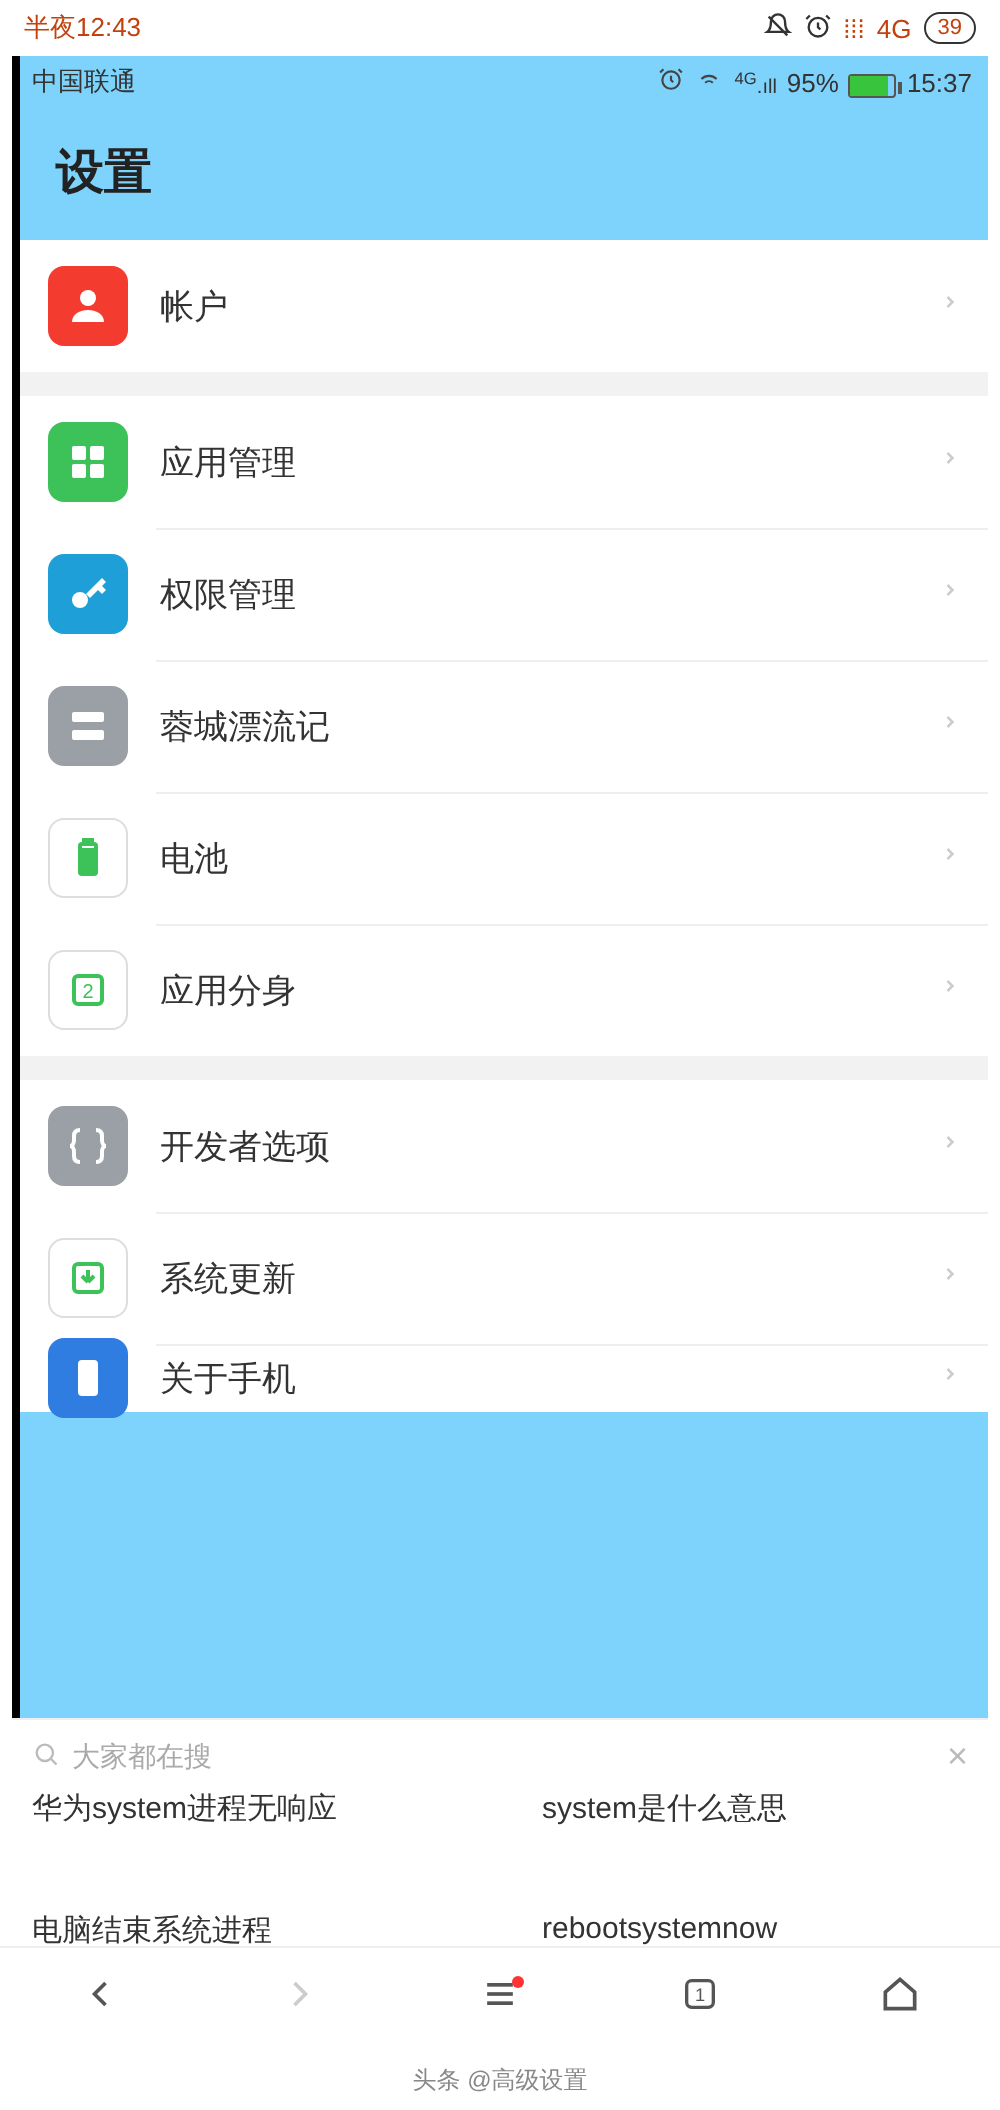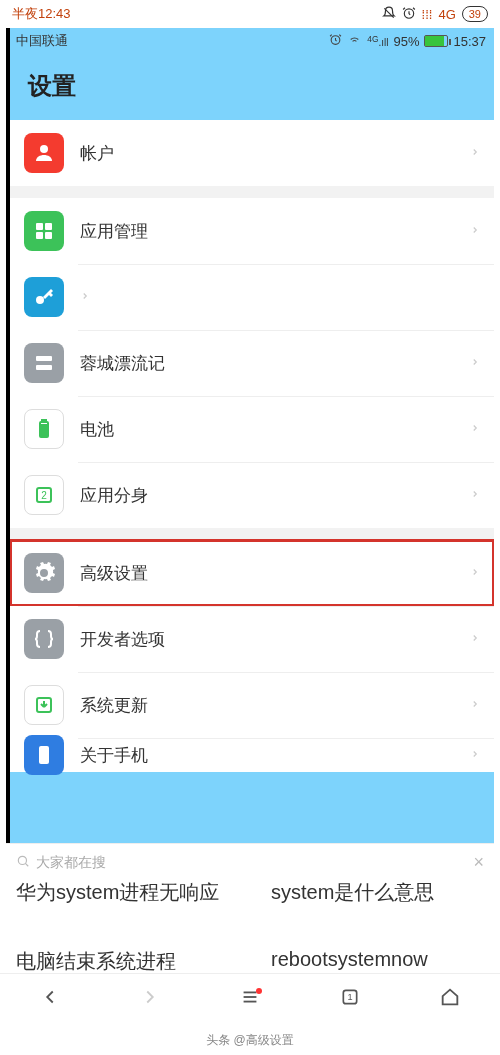--- a/index.html
+++ b/index.html
@@ -36,21 +36,21 @@
     }
     .inner-status {
       height: 26px;
       display: flex;
       justify-content: space-between;
       align-items: center;
       padding: 0 8px 0 6px;
       font-size: 13px;
       color: #333;
     }
-    .inner-status .right { display: flex; gap: 5px; align-items: center; }
+    .inner-status .right { display: flex; gap: 5px; align-items: flex-end; }
     .batt-green {
       display: inline-block; width: 24px; height: 12px; border: 1.5px solid #555;
       border-radius: 2px; position: relative;
     }
     .batt-green::after {
       content:''; position:absolute; right:-4px; top:3px; width:2px; height:6px; background:#555;
     }
     .batt-green i { display:block; height:100%; width:85%; background:#38c43c; }
     .page-title {
       font-size: 24px;
@@ -104,21 +104,21 @@
       padding: 8px 10px 10px;
       border-top: 1px solid #eee;
     }
     .suggest-head {
       display: flex; align-items: center; color: #aaa; font-size: 14px; gap:6px;
       margin-bottom: 6px;
     }
     .suggest-close { margin-left:auto; color:#bbb; font-size:18px; }
     .suggest-grid {
       display: grid; grid-template-columns: 1fr 1fr;
-      font-size: 20px; color: #333; row-gap: 6px; gap: 42px;
+      font-size: 15px; color: #333; row-gap: 6px; gap: 42px;
     }
     
     .browser-bar {
       position: absolute;
       left: 0; right: 0; bottom: 30px;
       height: 52px;
       background: #fff;
       border-top: 1px solid #eee;
       display: flex; justify-content: space-around; align-items: center;
       color: #666;
@@ -209,20 +209,21 @@
             <polyline points="9 18 15 12 9 6"></polyline>
           </svg></div>
       </div>
       <div class="row">
         <div class="icon-box ic-perm">
           <svg viewBox="0 0 24 24" fill="#fff">
             <circle cx="8" cy="15" r="4"></circle>
             <path d="M11 12l8-8 2 2-2 2 2 2-2 2-2-2-4 4z"></path>
           </svg>
         </div>
+        <div class="row-label">权限管理</div>
         <div class="chevron"><svg width="10" height="16" viewBox="0 0 24 24" fill="none" stroke="#ccc" stroke-width="3">
             <polyline points="9 18 15 12 9 6"></polyline>
           </svg></div>
       </div>
       <div class="row">
         <div class="icon-box ic-storage">
           <svg viewBox="0 0 24 24" fill="#fff">
             <rect x="4" y="5" width="16" height="5" rx="1"></rect>
             <rect x="4" y="14" width="16" height="5" rx="1"></rect>
             <circle cx="7" cy="7.5" r="1"></circle>
@@ -253,31 +254,20 @@
             <rect x="5" y="5" width="14" height="14" rx="2"></rect>
             <text x="12" y="16" text-anchor="middle" font-size="10" fill="#3cc259" stroke="none">2</text>
           </svg>
         </div>
         <div class="row-label">应用分身</div>
         <div class="chevron"><svg width="10" height="16" viewBox="0 0 24 24" fill="none" stroke="#ccc" stroke-width="3">
             <polyline points="9 18 15 12 9 6"></polyline>
           </svg></div>
       </div>
       <div class="section-gap"></div>
-      <div class="row highlighted">
-        <div class="icon-box ic-advanced">
-          <svg viewBox="0 0 24 24" fill="#fff">
-            <path d="M12 8a4 4 0 100 8 4 4 0 000-8zm9 4l2 1-1 3-2-1a8 8 0 01-2 2l1 2-3 1-1-2a8 8 0 01-3 0l-1 2-3-1 1-2a8 8 0 01-2-2l-2 1-1-3 2-1a8 8 0 010-3l-2-1 1-3 2 1a8 8 0 012-2l-1-2 3-1 1 2a8 8 0 013 0l1-2 3 1-1 2a8 8 0 012 2l2-1 1 3-2 1a8 8 0 010 3z"></path>
-          </svg>
-        </div>
-        <div class="row-label">高级设置</div>
-        <div class="chevron"><svg width="10" height="16" viewBox="0 0 24 24" fill="none" stroke="#ccc" stroke-width="3">
-            <polyline points="9 18 15 12 9 6"></polyline>
-          </svg></div>
-      </div>
       <div class="row">
         <div class="icon-box ic-dev">
           <svg viewBox="0 0 24 24" fill="none" stroke="#fff" stroke-width="2">
             <path d="M8 4c-2 0-3 1-3 3v2c0 2-1 3-2 3 1 0 2 1 2 3v2c0 2 1 3 3 3M16 4c2 0 3 1 3 3v2c0 2 1 3 2 3-1 0-2 1-2 3v2c0 2-1 3-3 3"></path>
           </svg>
         </div>
         <div class="row-label">开发者选项</div>
         <div class="chevron"><svg width="10" height="16" viewBox="0 0 24 24" fill="none" stroke="#ccc" stroke-width="3">
             <polyline points="9 18 15 12 9 6"></polyline>
           </svg></div>

